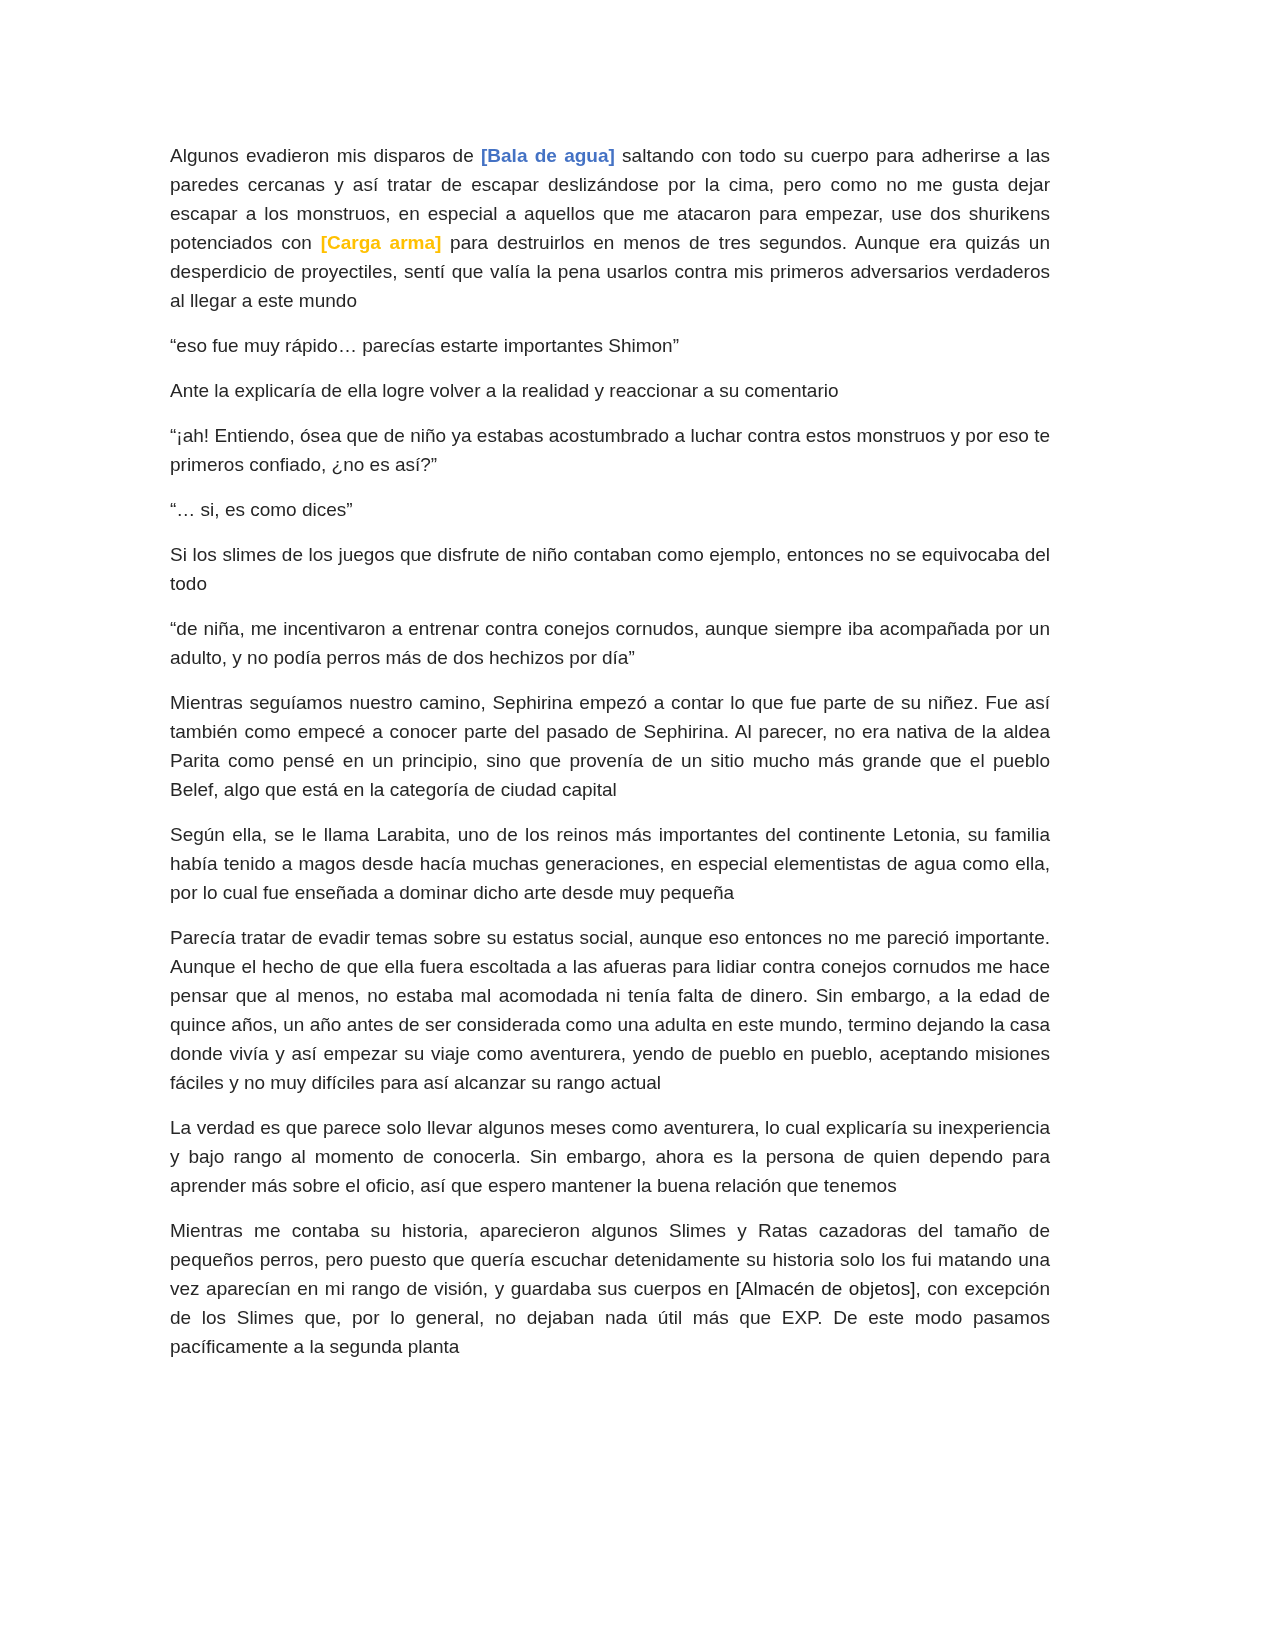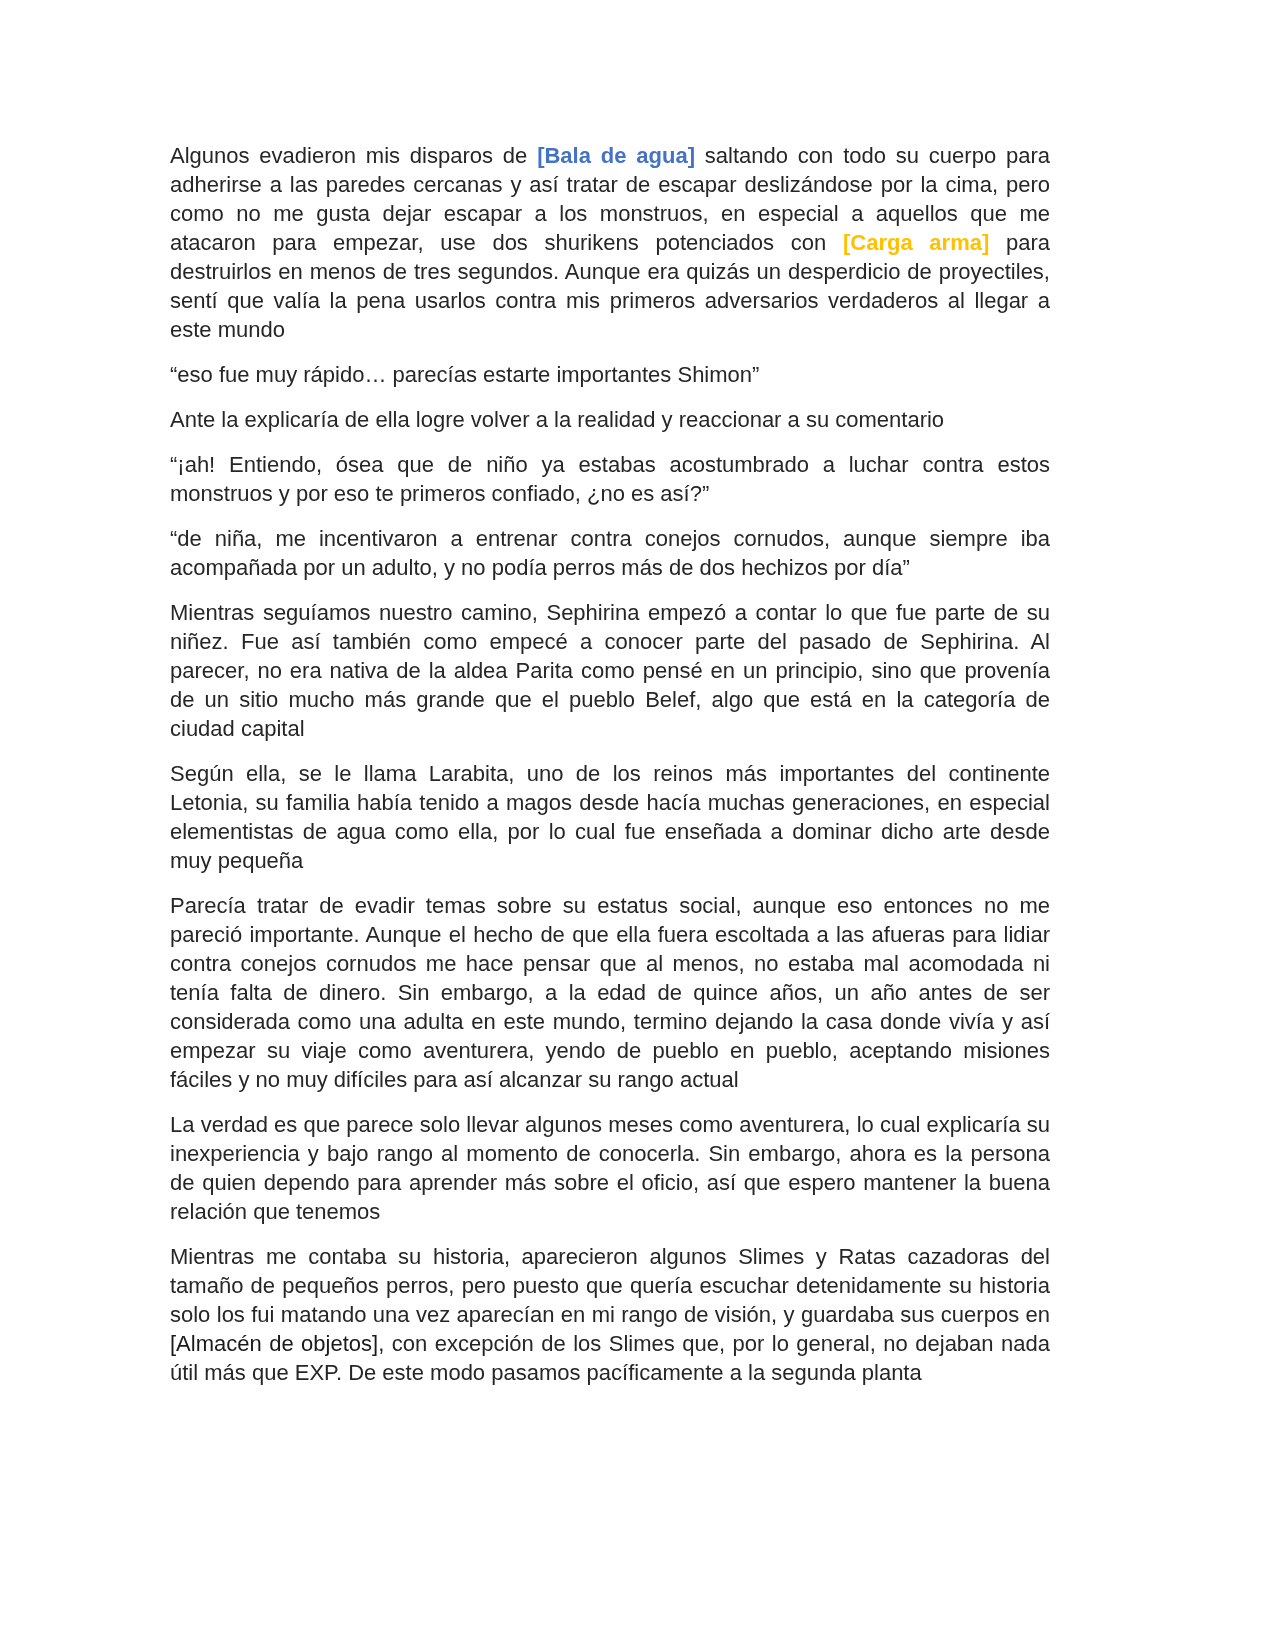--- a/index.html
+++ b/index.html
@@ -21,21 +21,21 @@
   }
   .page{
     box-sizing:border-box;
     width:1275px;
     height:1650px;
     padding:141px 225px 0 170px;
     background:var(--page-bg);
   }
   .para{
     margin:0 0 16px 0;
-    font-size:22px;
+    font-size:19px;
     line-height:29px;
     color:var(--text-color);
     text-align:justify;
   }
   .run{
     white-space:pre-wrap;
   }
   .run-skill-blue{
     color:var(--skill-blue);
     font-weight:bold;
@@ -56,21 +56,23 @@
 
   <p class="para"><span class="run">Algunos evadieron mis disparos de </span><span class="run run-skill-blue">[Bala de agua]</span><span class="run"> saltando con todo su cuerpo para adherirse a las paredes cercanas y así tratar de escapar deslizándose por la cima, pero como no me gusta dejar escapar a los monstruos, en especial a aquellos que me atacaron para empezar, use dos shurikens potenciados con </span><span class="run run-skill-gold">[Carga arma]</span><span class="run"> para destruirlos en menos de tres segundos. Aunque era quizás un desperdicio de proyectiles, sentí que valía la pena usarlos contra mis primeros adversarios verdaderos al llegar a este mundo</span></p>
 
   <p class="para"><span class="run">“eso fue muy rápido… parecías estarte importantes Shimon”</span></p>
 
   <p class="para"><span class="run">Ante la explicaría de ella logre volver a la realidad y reaccionar a su comentario</span></p>
 
 
   <p class="para"><span class="run">“¡ah! Entiendo, ósea que de niño ya estabas acostumbrado a luchar contra estos monstruos y por eso te primeros confiado, ¿no es así?”</span></p>
 
+  <p class="para"><span class="run">“… si, es como dices”</span></p>
 
+  <p class="para"><span class="run">Si los slimes de los juegos que disfrute de niño contaban como ejemplo, entonces no se equivocaba del todo</span></p>
 
   <p class="para"><span class="run">“de niña, me incentivaron a entrenar contra conejos cornudos, aunque siempre iba acompañada por un adulto, y no podía perros más de dos hechizos por día”</span></p>
 
   <p class="para"><span class="run">Mientras seguíamos nuestro camino, Sephirina empezó a contar lo que fue parte de su niñez. Fue así también como empecé a conocer parte del pasado de Sephirina. Al parecer, no era nativa de la aldea Parita como pensé en un principio, sino que provenía de un sitio mucho más grande que el pueblo Belef, algo que está en la categoría de ciudad capital</span></p>
 
   <p class="para"><span class="run">Según ella, se le llama Larabita, uno de los reinos más importantes del continente Letonia, su familia había tenido a magos desde hacía muchas generaciones, en especial elementistas de agua como ella, por lo cual fue enseñada a dominar dicho arte desde muy pequeña</span></p>
 
   <p class="para"><span class="run">Parecía tratar de evadir temas sobre su estatus social, aunque eso entonces no me pareció importante. Aunque el hecho de que ella fuera escoltada a las afueras para lidiar contra conejos cornudos me hace pensar que al menos, no estaba mal acomodada ni tenía falta de dinero. Sin embargo, a la edad de quince años, un año antes de ser considerada como una adulta en este mundo, termino dejando la casa donde vivía y así empezar su viaje como aventurera, yendo de pueblo en pueblo, aceptando misiones fáciles y no muy difíciles para así alcanzar su rango actual</span></p>
 
   <p class="para"><span class="run">La verdad es que parece solo llevar algunos meses como aventurera, lo cual explicaría su inexperiencia y bajo rango al momento de conocerla. Sin embargo, ahora es la persona de quien dependo para aprender más sobre el oficio, así que espero mantener la buena relación que tenemos</span></p>

